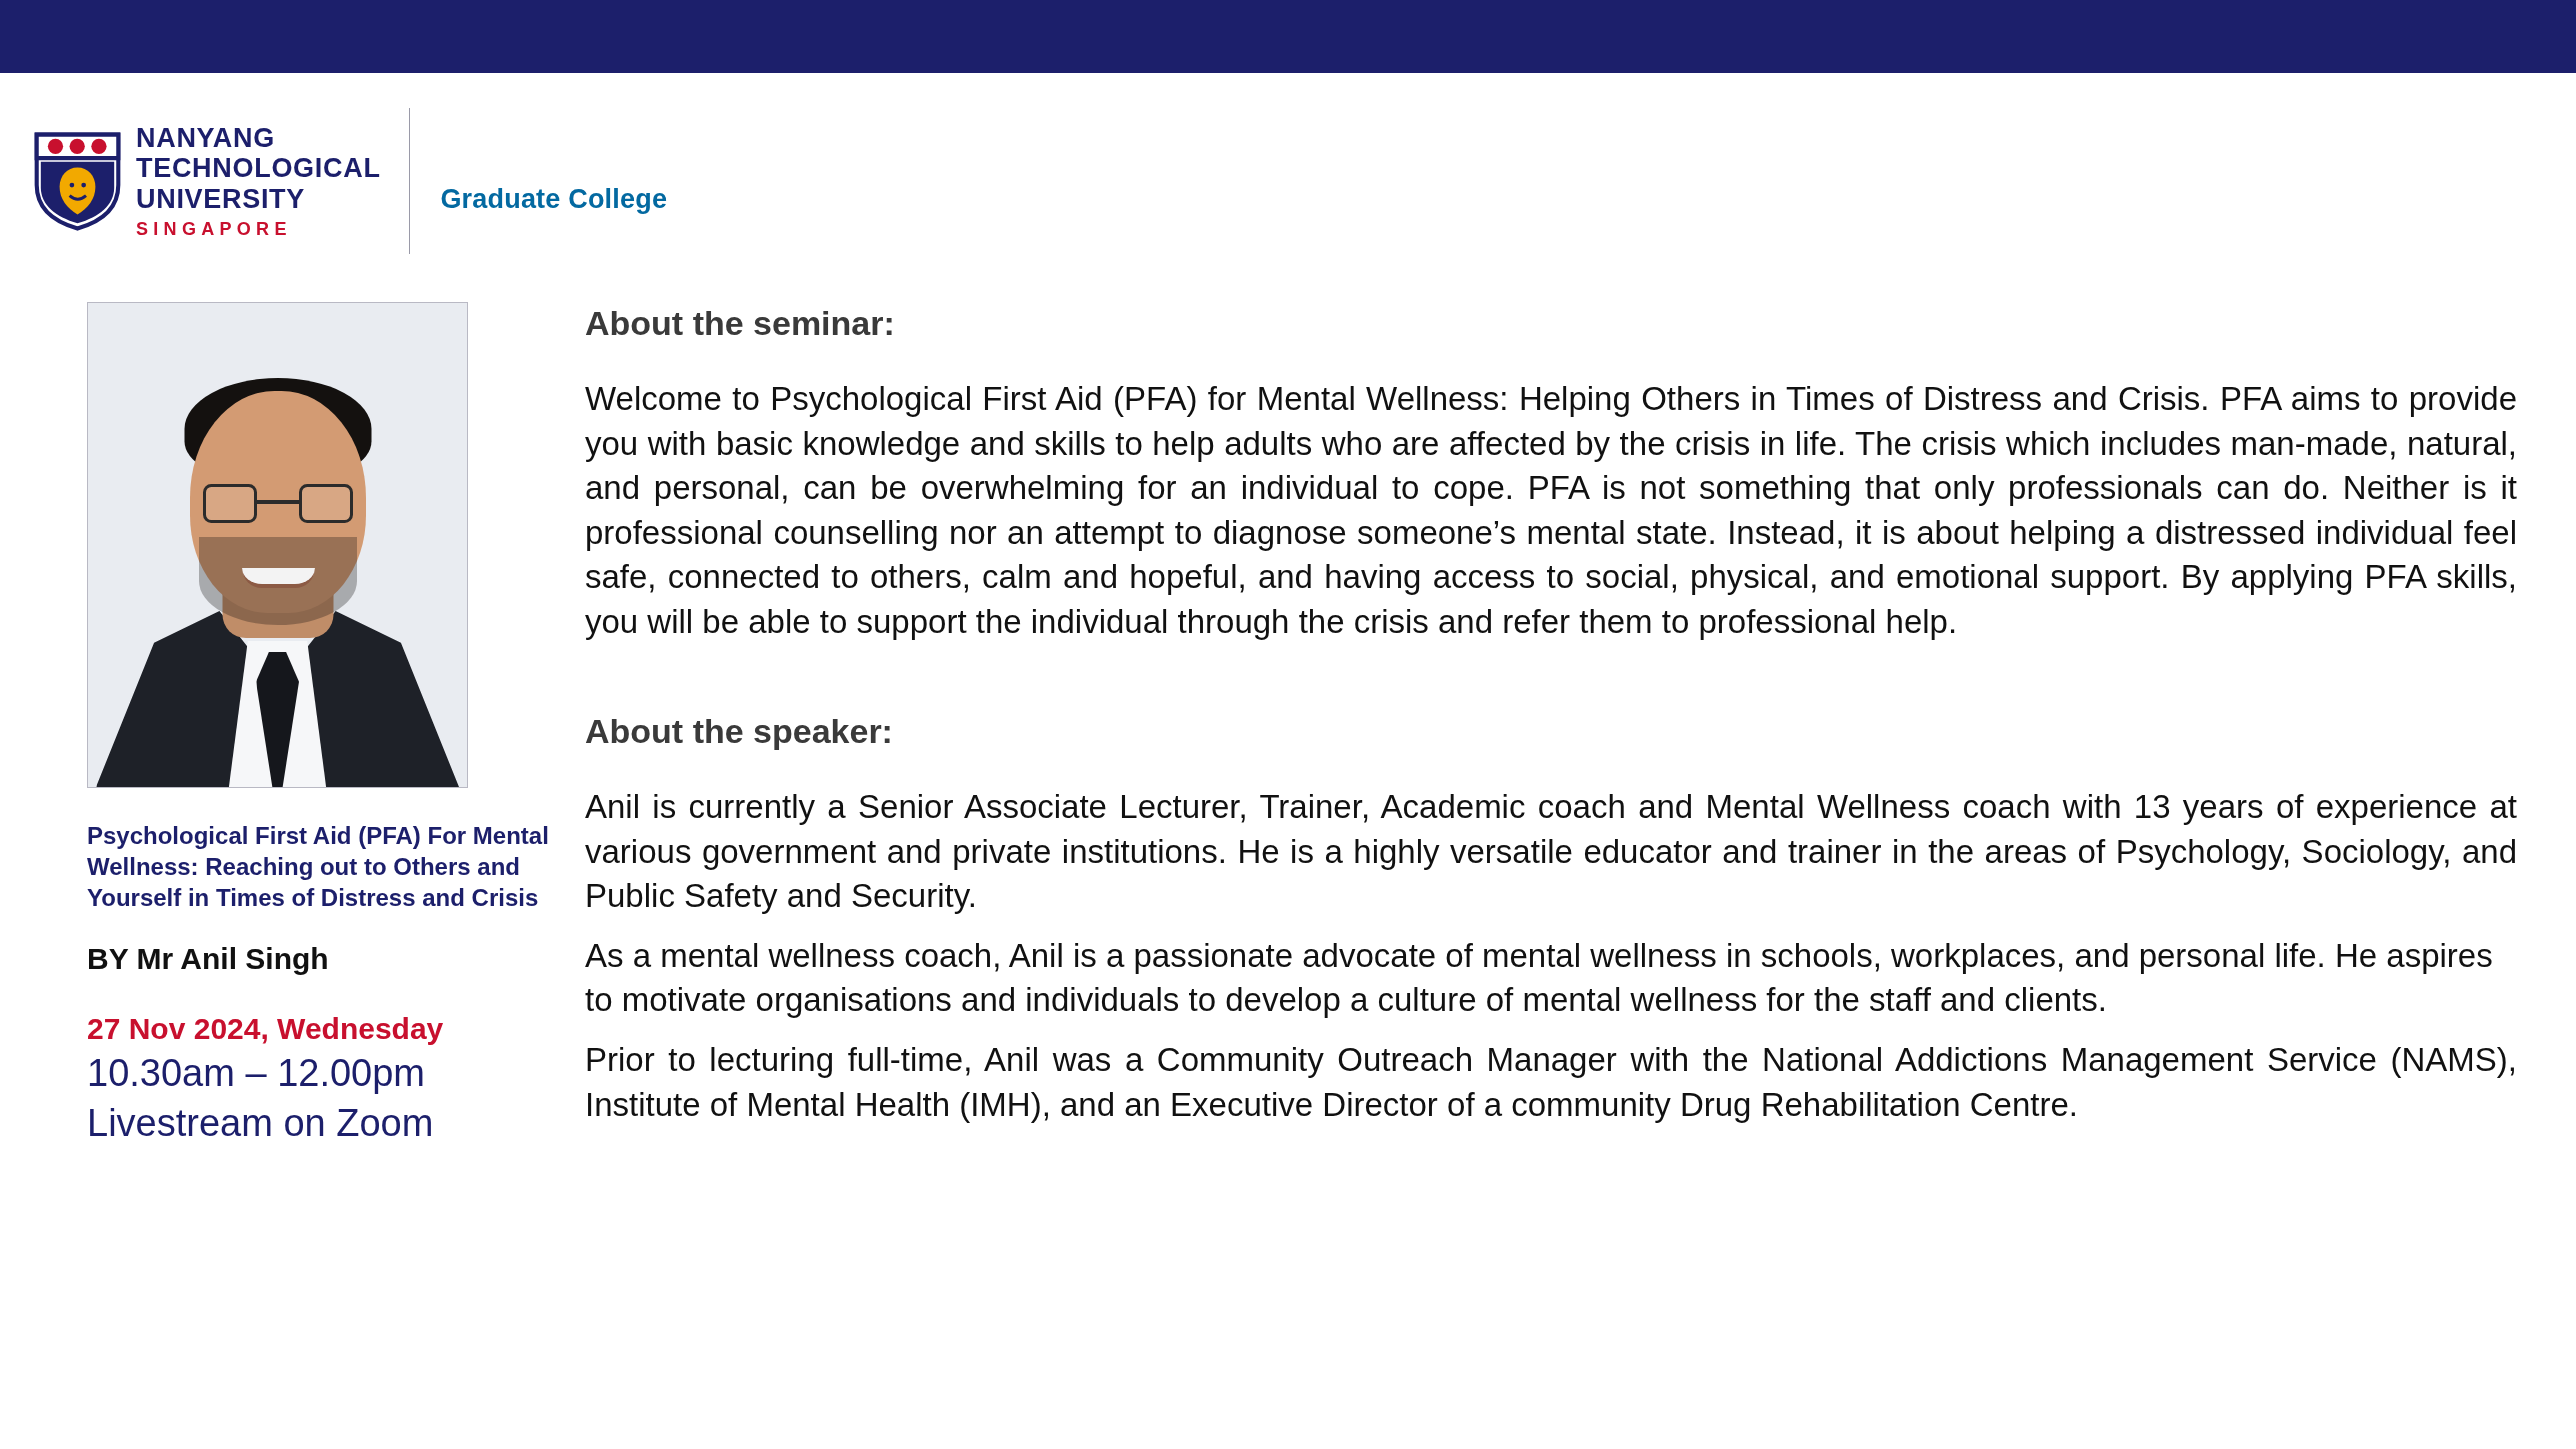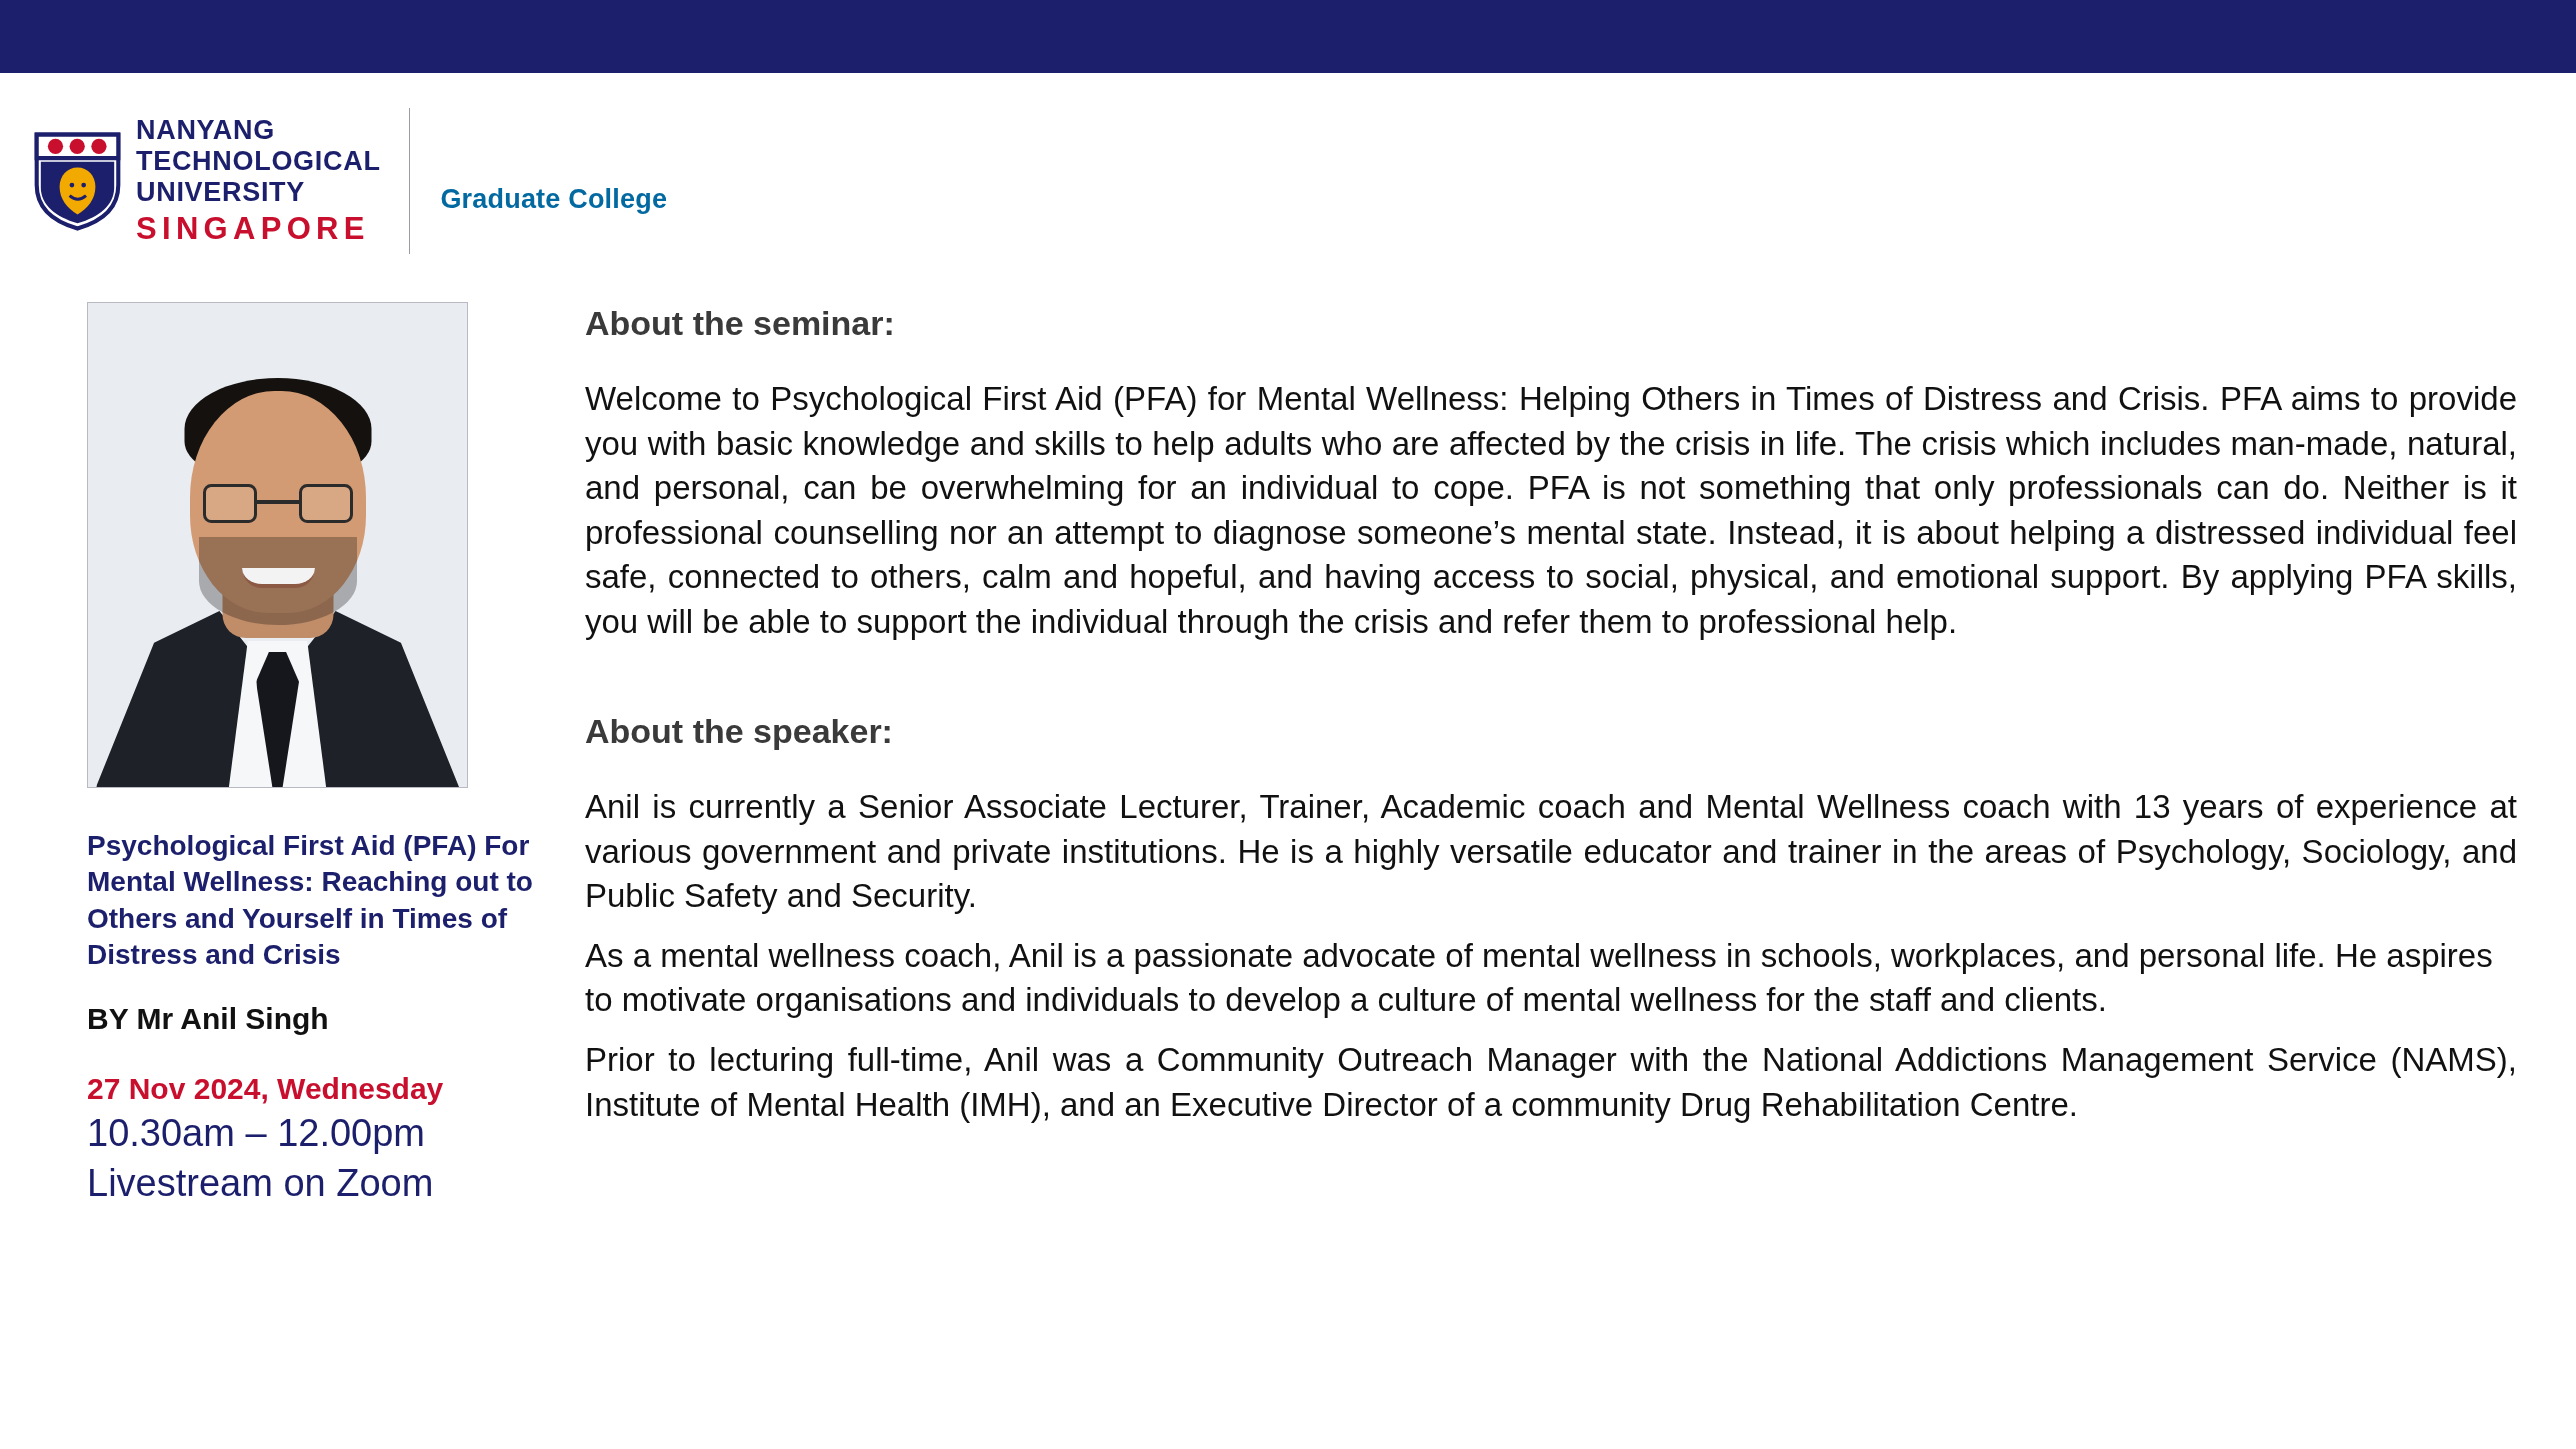--- a/index.html
+++ b/index.html
@@ -46,21 +46,21 @@
   .wordmark {
     font-weight: bold;
     color: #1c1f6b;
     letter-spacing: 0.7px;
     line-height: 1.14;
     font-size: 27px;
   }
   .wordmark .sg {
     color: #c8102e;
     letter-spacing: 5.3px;
-    font-size: 31px;
+    font-size: 18px;
     margin-top: 4px;
   }
   .logo-divider {
     width: 1.8px;
     height: 146px;
     background: #9a9aa8;
     margin: 0 30px 0 28px;
   }
   .sub-brand {
     font-weight: bold;
@@ -202,24 +202,24 @@
   .ph-beard {
     position: absolute;
     left: 50%; top: 234px;
     transform: translateX(-50%);
     width: 158px; height: 88px;
     border-radius: 0 0 50% 50%;
     background: rgba(20,17,15,0.30);
   }
 
   .talk-title {
-    margin-top: 40px;
+    margin-top: 32px;
     color: #1c1f6b;
     font-weight: bold;
-    font-size: 28px;
+    font-size: 24px;
     line-height: 1.30;
     max-width: 463px;
   }
   .speaker-by {
     margin-top: 28px;
     color: #111111;
     font-weight: bold;
     font-size: 30px;
   }
   .date-line {

